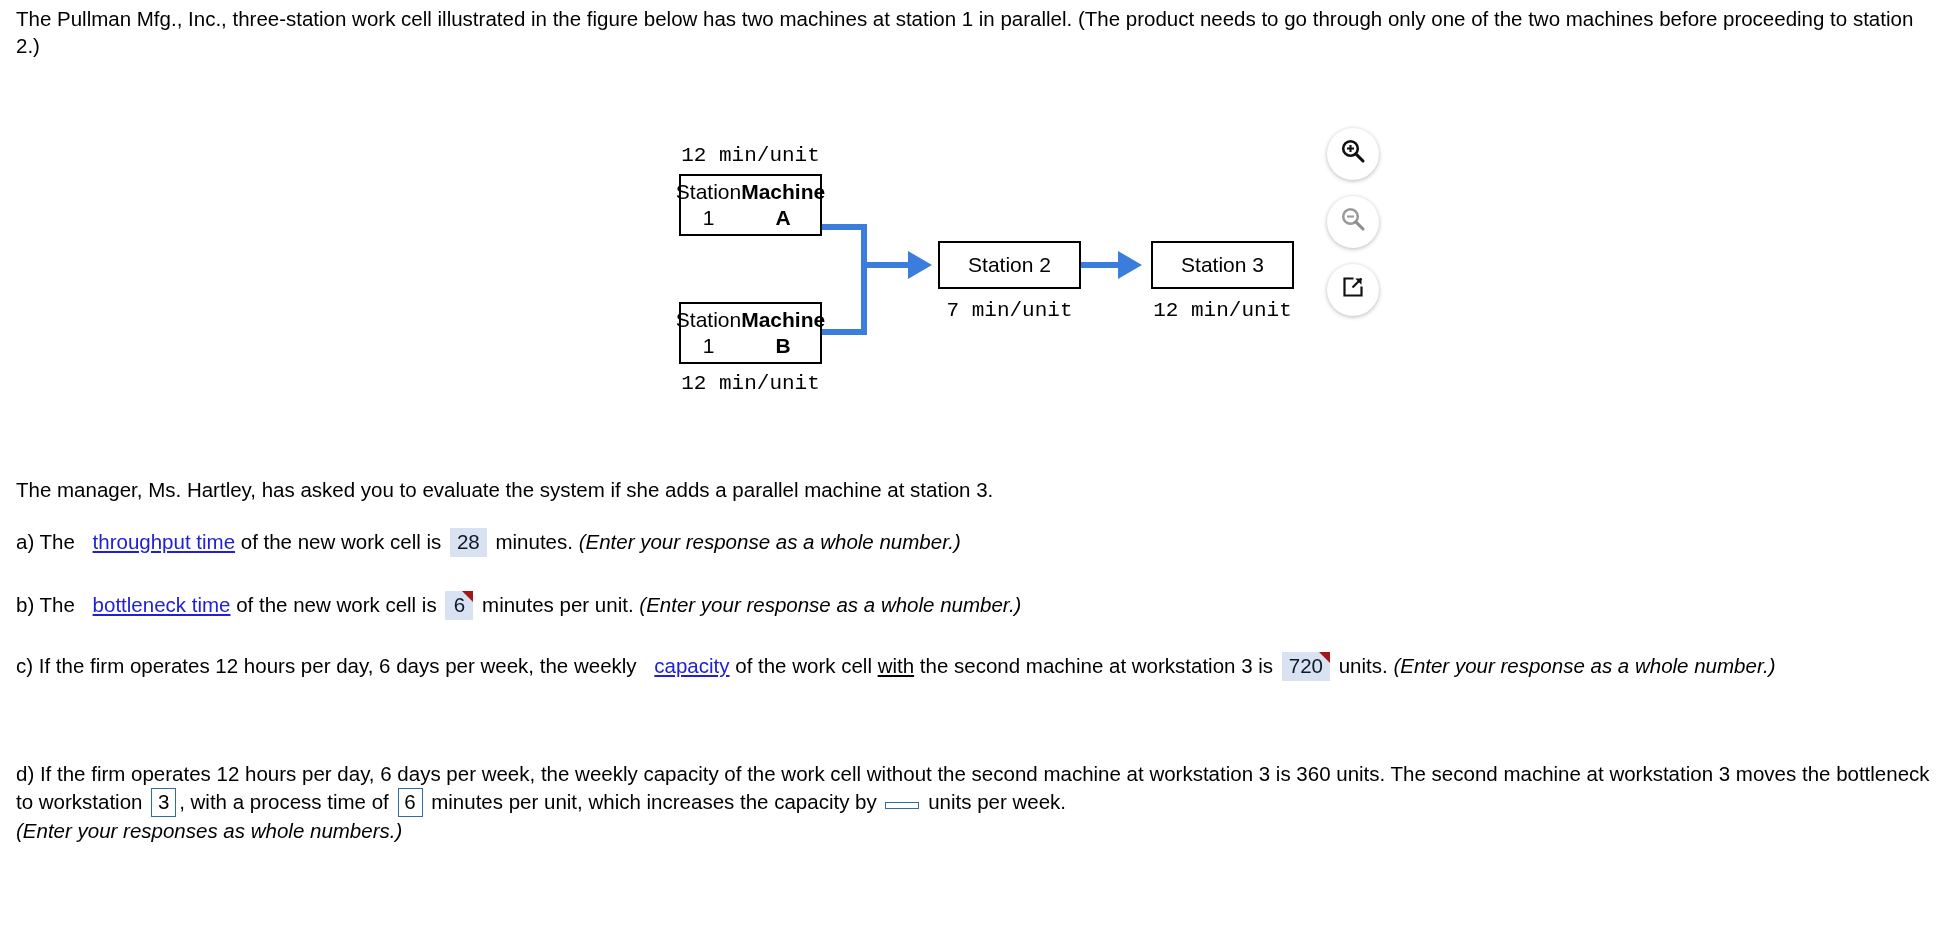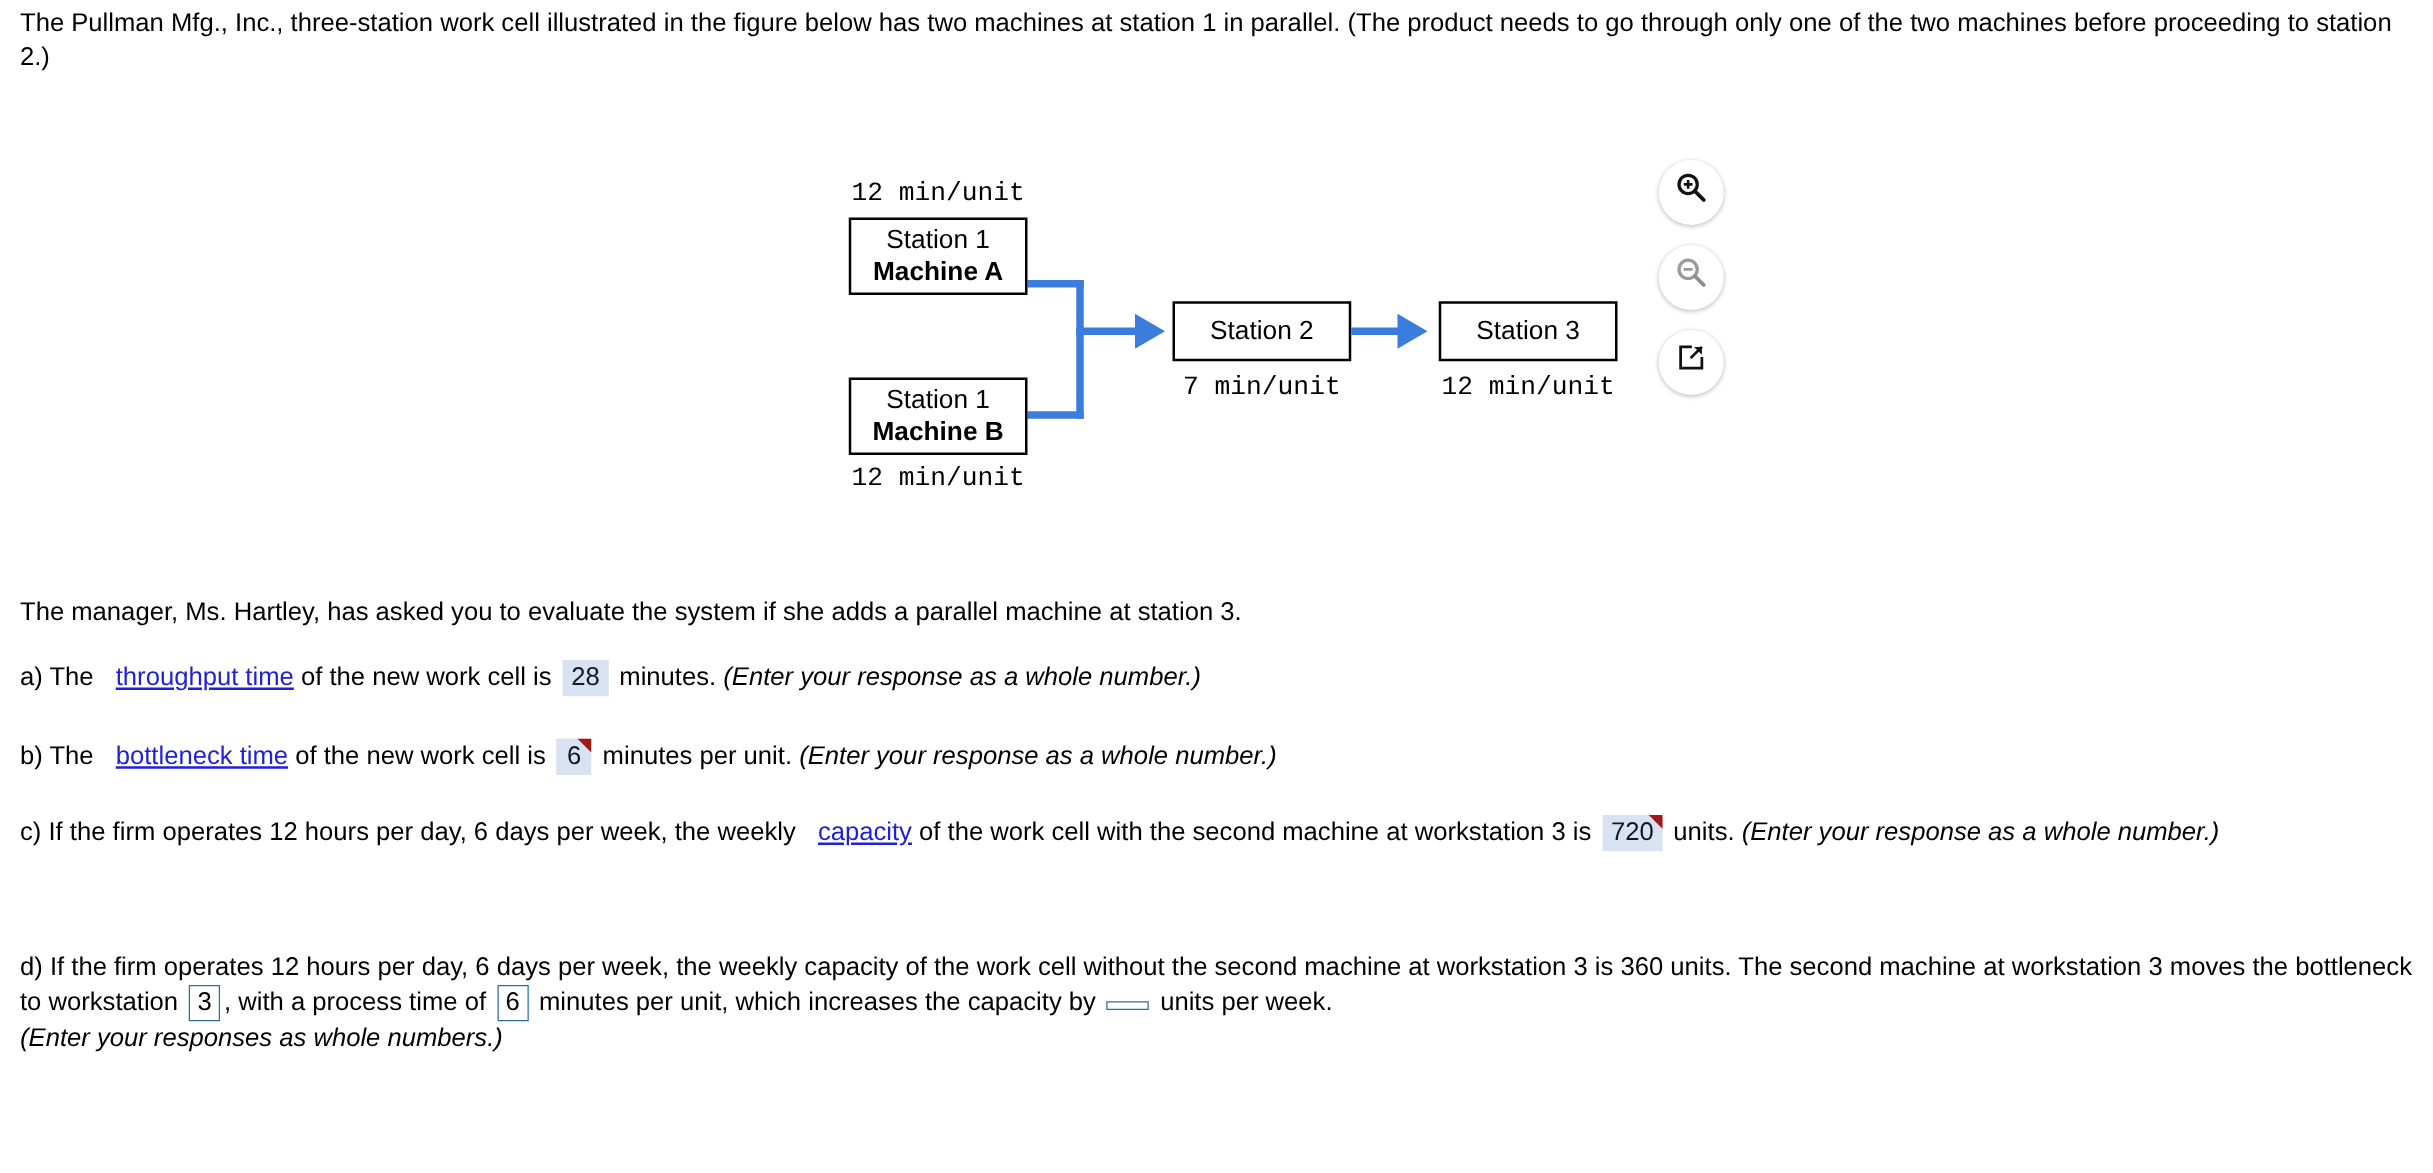--- a/index.html
+++ b/index.html
@@ -42,21 +42,21 @@
     height: 310px;
   }
   .node {
     position: absolute;
     border: 2.4px solid #000000;
     background: #ffffff;
     box-sizing: border-box;
     text-align: center;
     font-size: 21px;
     display: flex;
-    flex-direction: column;
+    flex-direction: row;
     justify-content: center;
     align-items: center;
     z-index: 3;
   }
   .node .ln1 { font-weight: 400; line-height: 1.22; }
   .node .ln2 { font-weight: 700; line-height: 1.22; }
 
   #machine-a { left: 679px; top: 110px;  width: 143px; height: 62px; }
   #machine-b { left: 679px; top: 238px;  width: 143px; height: 62px; }
   #station-2 { left: 938px; top: 177px;  width: 143px; height: 48px; }
@@ -131,21 +131,21 @@
   #part-b { top: 591px; width: 1880px; }
   #part-c { top: 652px; width: 1900px; }
   #part-d { top: 760px; width: 1920px; }
 
   a.termlink {
     color: #2020d8;
     text-decoration: underline;
     cursor: pointer;
     margin-left: 12px;
   }
-  .emph-underline { }
+  .emph-underline { text-decoration: underline; }
   em, .ital { font-style: italic; }
 
   
   .ansbox {
     display: inline-block;
     position: relative;
     background: #d9e2f0;
     color: #0f172a;
     text-align: center;
     padding: 1px 7px 2px 7px;

